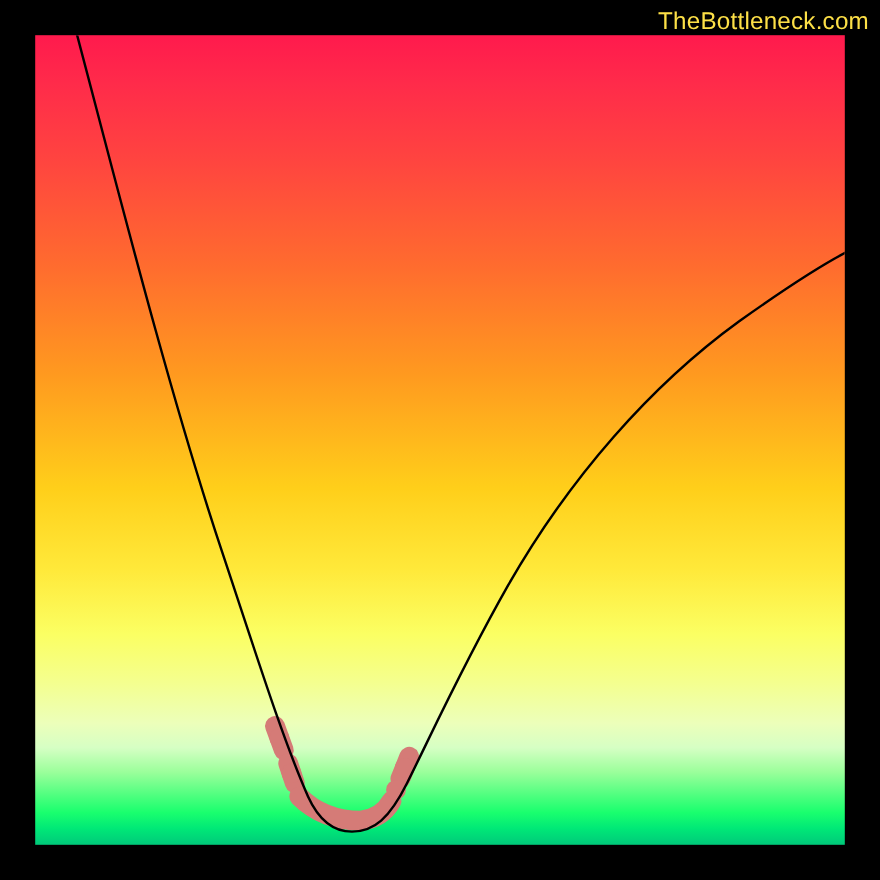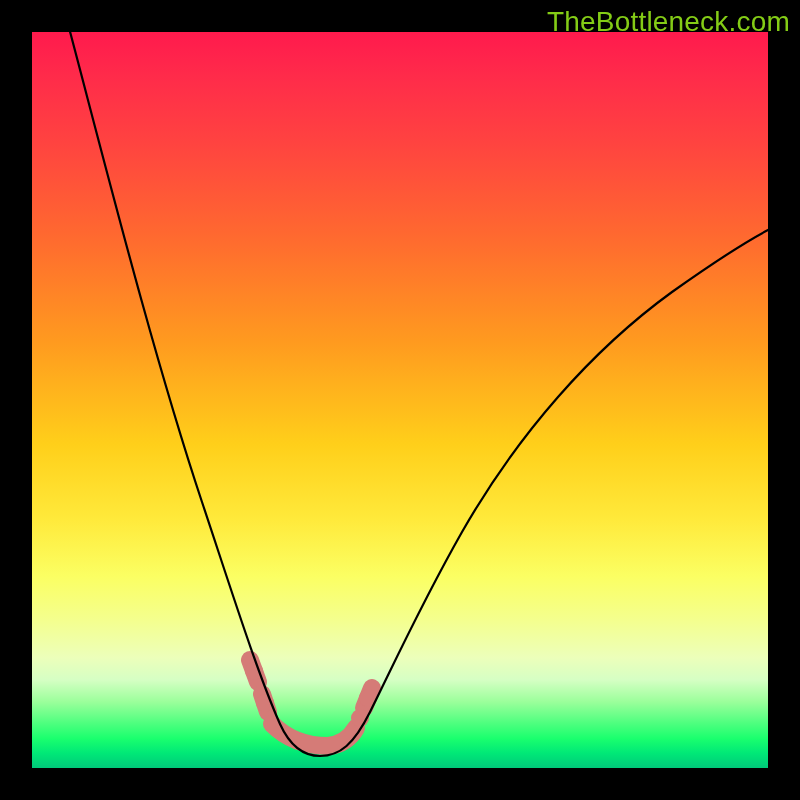--- a/index.html
+++ b/index.html
@@ -43,22 +43,22 @@
       #1aff6e 96%,
       #00e877 98%,
       #00c97a 100%
     );
     overflow: hidden;
   }
   .watermark {
     position: absolute;
     top: 6px;
     right: 10px;
-    color: #84cc16;
-    font-size: 28px;
+    color: #fde047;
+    font-size: 22px;
     font-weight: 500;
     letter-spacing: 0.2px;
     user-select: none;
   }
   svg.curve {
     position: absolute;
     left: 0;
     top: 0;
     width: 736px;
     height: 736px;

